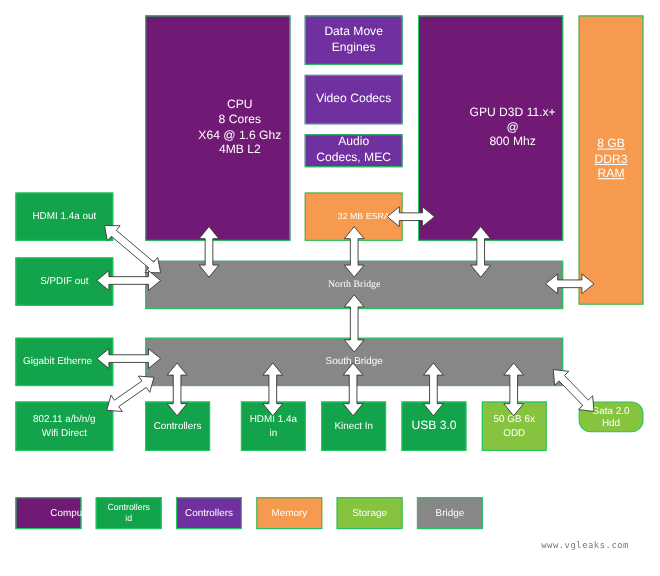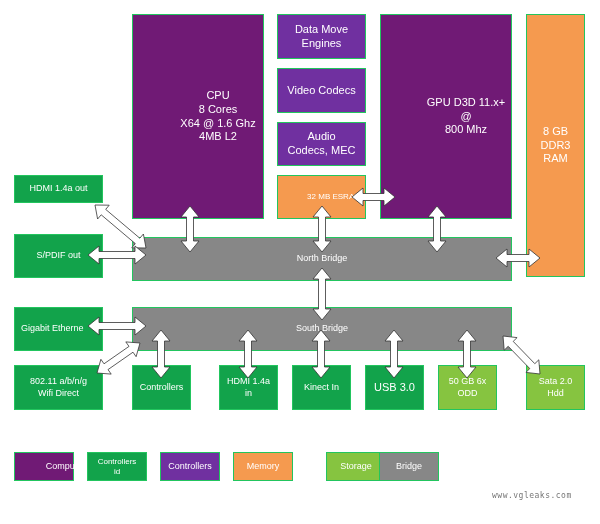--- a/index.html
+++ b/index.html
@@ -23,46 +23,46 @@
 
 <style>.ml { white-space:pre-line; }</style>
 
 <div class="box compute f11 ml" style="left:132px;top:14px;width:132px;height:205px;">CPU
 8 Cores
 X64 @ 1.6 Ghz
 4MB L2</div>
 <div class="box accel f11 ml" style="left:277px;top:14px;width:89px;height:45px;">Data Move
 Engines</div>
 <div class="box accel f11 ml" style="left:277px;top:68px;width:89px;height:45px;">Video Codecs</div>
-<div class="box accel f11 ml" style="left:277px;top:122px;width:89px;height:44px;">Audio
+<div class="box accel f11 ml" style="left:277px;top:122px;width:89px;height:30px;">Audio
 Codecs, MEC</div>
 <div class="box memory f8 ml" style="left:277px;top:175px;width:89px;height:44px;padding-left:25px;">32 MB ESRAM</div>
 <div class="box compute f11 ml" style="left:380px;top:14px;width:132px;height:205px;">GPU D3D 11.x+ @
 800 Mhz</div>
-<div class="box memory f11 ml" style="left:526px;top:14px;width:59px;height:263px;">8 GB
+<div class="box memory f11 ml" style="left:526px;top:14px;width:59px;height:263px;text-decoration:underline;">8 GB
 DDR3
 RAM</div>
 
-<div class="box bridge f9" style="left:132px;top:237px;width:380px;height:44px;">North Bridge</div>
+<div class="box bridge f9" style="left:132px;top:237px;width:380px;height:44px;font-family:Liberation Serif, serif;">North Bridge</div>
 <div class="box bridge f9" style="left:132px;top:307px;width:380px;height:44px;">South Bridge</div>
 
-<div class="box peripheral f9 ml" style="left:14px;top:175px;width:89px;height:28px;">HDMI 1.4a out</div>
+<div class="box peripheral f9 ml" style="left:14px;top:175px;width:89px;height:44px;">HDMI 1.4a out</div>
 <div class="box peripheral f9 ml" style="left:14px;top:234px;width:89px;height:44px;">S/PDIF out</div>
 <div class="box peripheral f9 ml" style="left:14px;top:307px;width:89px;height:44px;justify-content:flex-start;padding-left:6px;overflow:hidden;white-space:nowrap;">Gigabit Etherne</div>
 <div class="box peripheral f9 ml" style="left:14px;top:365px;width:89px;height:45px;">802.11 a/b/n/g
 Wifi Direct</div>
 
 <div class="box peripheral f9 ml" style="left:132px;top:365px;width:59px;height:45px;">Controllers</div>
 <div class="box peripheral f9 ml" style="left:219px;top:365px;width:59px;height:45px;">HDMI 1.4a
 in</div>
 <div class="box peripheral f9 ml" style="left:292px;top:365px;width:59px;height:45px;">Kinect In</div>
 <div class="box peripheral f11 ml" style="left:365px;top:365px;width:59px;height:45px;">USB 3.0</div>
 <div class="box storage f9 ml" style="left:438px;top:365px;width:59px;height:45px;">50 GB 6x
 ODD</div>
-<div class="box storage f9 ml" style="left:526px;top:365px;width:59px;height:45px;">Sata 2.0
+<div class="box storage f9 ml" style="left:526px;top:365px;width:59px;height:28px;border-radius:11px;">Sata 2.0
 Hdd</div>
 
 <svg class="arrows" xmlns="http://www.w3.org/2000/svg">
   <defs>
     <g id="varrow">
       
     </g>
   </defs>
   <g fill="#ffffff" stroke="#333" stroke-width="0.8" id="arrow-group">
       <polygon points="190.0,206.0 181.0,217.0 186.5,217.0 186.5,241.0 181.0,241.0 190.0,252.0 199.0,241.0 193.5,241.0 193.5,217.0 199.0,217.0"></polygon>
@@ -82,16 +82,16 @@
       <polygon points="467.0,330.0 458.0,341.0 463.5,341.0 463.5,367.0 458.0,367.0 467.0,378.0 476.0,367.0 470.5,367.0 470.5,341.0 476.0,341.0"></polygon>
       <polygon points="503.0,336.0 504.2,350.2 508.2,346.3 529.8,368.6 525.9,372.4 540.0,374.0 538.8,359.8 534.8,363.7 513.2,341.4 517.1,337.6"></polygon>
     </g>
 </svg>
 
 <div class="box compute legend" style="left:14px;">Compute</div>
 <div class="box peripheral legend ml" style="left:87px;font-size:8px;line-height:1.2;">Controllers
 id</div>
 <div class="box accel legend" style="left:160px;">Controllers</div>
 <div class="box memory legend" style="left:233px;">Memory</div>
-<div class="box storage legend" style="left:306px;margin-left:20px;">Storage</div>
+<div class="box storage legend" style="left:306px;">Storage</div>
 <div class="box bridge legend" style="left:379px;">Bridge</div>
 
 <div class="watermark">www.vgleaks.com</div>
 
 </body></html>

